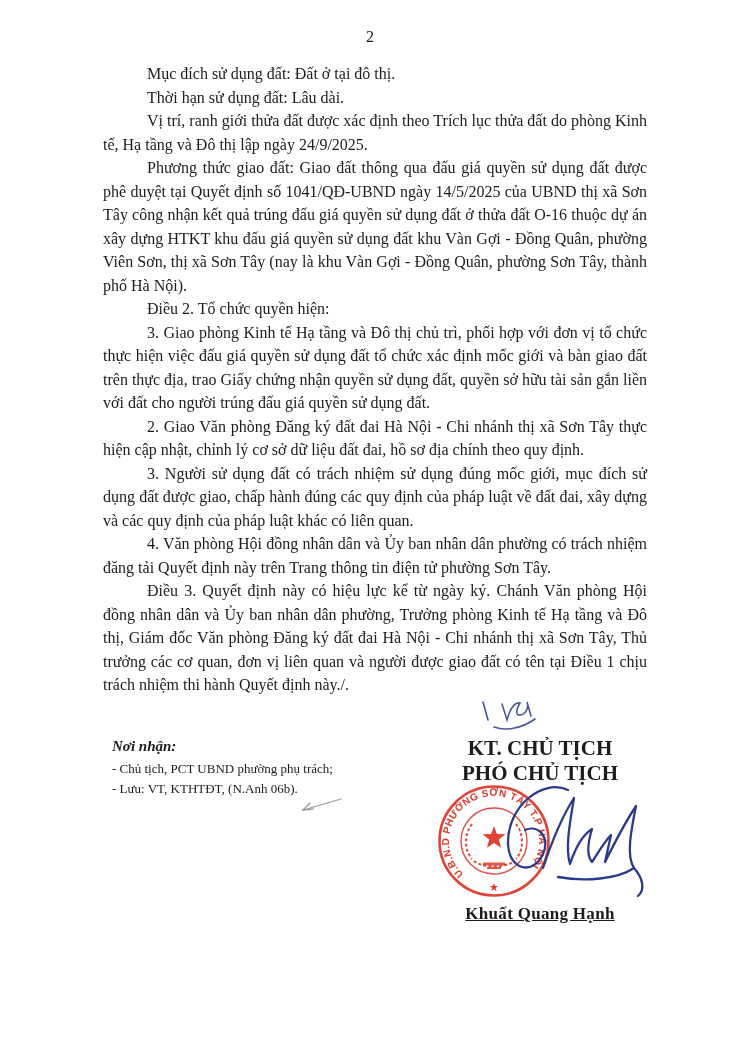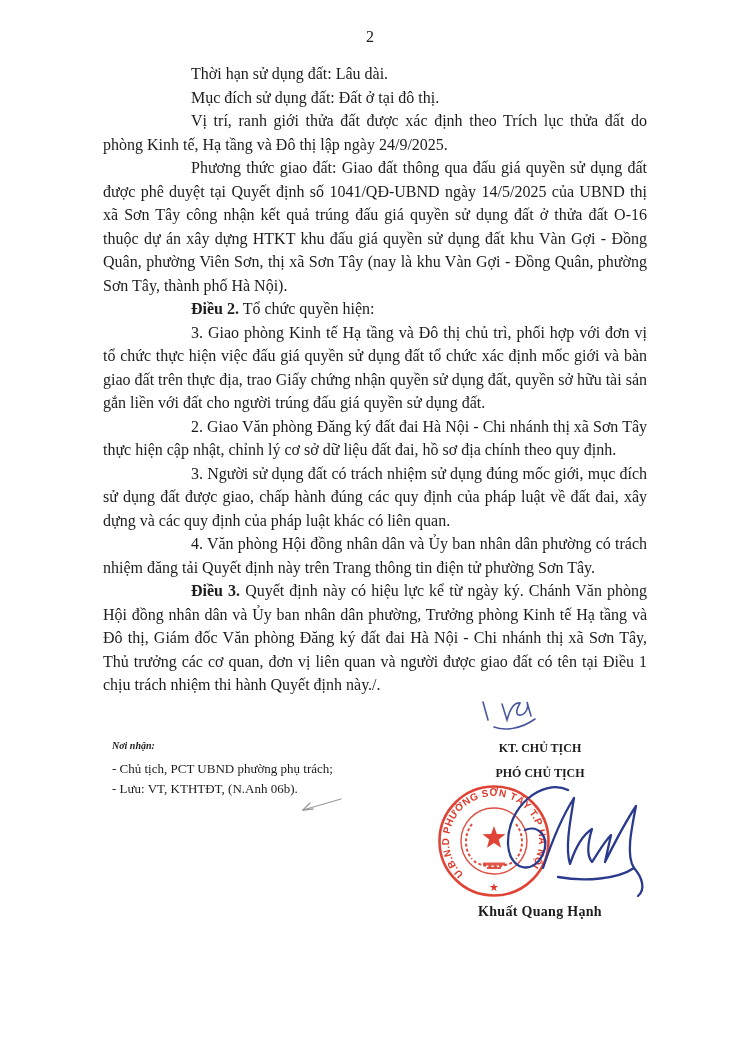--- a/index.html
+++ b/index.html
@@ -11,49 +11,49 @@
   .page{position:absolute;inset:0;}
   .page-number{
     position:absolute;top:28px;left:0;width:100%;text-align:center;
     font-size:16px;
   }
   .body-text{
     position:absolute;top:62px;left:103px;width:544px;
     font-size:16px;line-height:23.5px;text-align:justify;
   }
   .body-text p{margin:0;text-indent:44px;}
-  .body-text b{font-weight:bold;margin-left:44px;}
+  .body-text b{font-weight:normal;}
   .recipients{
     position:absolute;left:112px;top:736px;font-size:13px;line-height:20.5px;
   }
-  .recipients-label{font-weight:bold;font-style:italic;font-size:10px;margin-bottom:2px;}
+  .recipients-label{font-weight:bold;font-style:italic;font-size:15px;margin-bottom:2px;}
   .sign-block{
     position:absolute;left:415px;top:736px;width:250px;text-align:center;
   }
-  .sign-title{font-weight:bold;font-size:12px;line-height:25px;}
+  .sign-title{font-weight:bold;font-size:21px;line-height:25px;}
   .seal-wrap{position:relative;height:114px;margin-top:0;}
   .seal-svg{position:absolute;left:22px;top:-2px;}
   .sig-svg{position:absolute;left:58px;top:-10px;}
-  .signer-name{font-weight:bold;font-size:14px;margin-top:4px;letter-spacing:.3px;}
+  .signer-name{font-weight:bold;font-size:17px;margin-top:4px;letter-spacing:.3px;text-decoration:underline;}
   .initials-svg{position:absolute;left:480px;top:696px;}
   .arrow-svg{position:absolute;left:296px;top:796px;}
   .seal-red{color:#dd3a2b;}
   .sig-blue{color:#2a3a8c;}
   .pencil-gray{color:#9a9a9a;}
 </style>
 </head>
 <body>
 
 <div class="page">
 
   <div class="page-number">2</div>
 
   <div class="body-text">
+    <p><b></b><span>Mục đích sử dụng đất: Đất ở tại đô thị.</span></p>
     <p><b></b><span>Thời hạn sử dụng đất: Lâu dài.</span></p>
-    <p><b></b><span>Mục đích sử dụng đất: Đất ở tại đô thị.</span></p>
     <p><b></b><span>Vị trí, ranh giới thửa đất được xác định theo Trích lục thửa đất do phòng Kinh tế, Hạ tầng và Đô thị lập ngày 24/9/2025.</span></p>
     <p><b></b><span>Phương thức giao đất: Giao đất thông qua đấu giá quyền sử dụng đất được phê duyệt tại Quyết định số 1041/QĐ-UBND ngày 14/5/2025 của UBND thị xã Sơn Tây công nhận kết quả trúng đấu giá quyền sử dụng đất ở thửa đất O-16 thuộc dự án xây dựng HTKT khu đấu giá quyền sử dụng đất khu Vàn Gợi - Đồng Quân, phường Viên Sơn, thị xã Sơn Tây (nay là khu Vàn Gợi - Đồng Quân, phường Sơn Tây, thành phố Hà Nội).</span></p>
     <p><b>Điều 2.</b><span> Tổ chức quyền hiện:</span></p>
     <p><b></b><span>3. Giao phòng Kinh tế Hạ tầng và Đô thị chủ trì, phối hợp với đơn vị tổ chức thực hiện việc đấu giá quyền sử dụng đất tổ chức xác định mốc giới và bàn giao đất trên thực địa, trao Giấy chứng nhận quyền sử dụng đất, quyền sở hữu tài sản gắn liền với đất cho người trúng đấu giá quyền sử dụng đất.</span></p>
     <p><b></b><span>2. Giao Văn phòng Đăng ký đất đai Hà Nội - Chi nhánh thị xã Sơn Tây thực hiện cập nhật, chỉnh lý cơ sở dữ liệu đất đai, hồ sơ địa chính theo quy định.</span></p>
     <p><b></b><span>3. Người sử dụng đất có trách nhiệm sử dụng đúng mốc giới, mục đích sử dụng đất được giao, chấp hành đúng các quy định của pháp luật về đất đai, xây dựng và các quy định của pháp luật khác có liên quan.</span></p>
     <p><b></b><span>4. Văn phòng Hội đồng nhân dân và Ủy ban nhân dân phường có trách nhiệm đăng tải Quyết định này trên Trang thông tin điện tử phường Sơn Tây.</span></p>
     <p><b>Điều 3.</b><span> Quyết định này có hiệu lực kể từ ngày ký. Chánh Văn phòng Hội đồng nhân dân và Ủy ban nhân dân phường, Trưởng phòng Kinh tế Hạ tầng và Đô thị, Giám đốc Văn phòng Đăng ký đất đai Hà Nội - Chi nhánh thị xã Sơn Tây, Thủ trưởng các cơ quan, đơn vị liên quan và người được giao đất có tên tại Điều 1 chịu trách nhiệm thi hành Quyết định này./.</span></p>
   </div>
 

